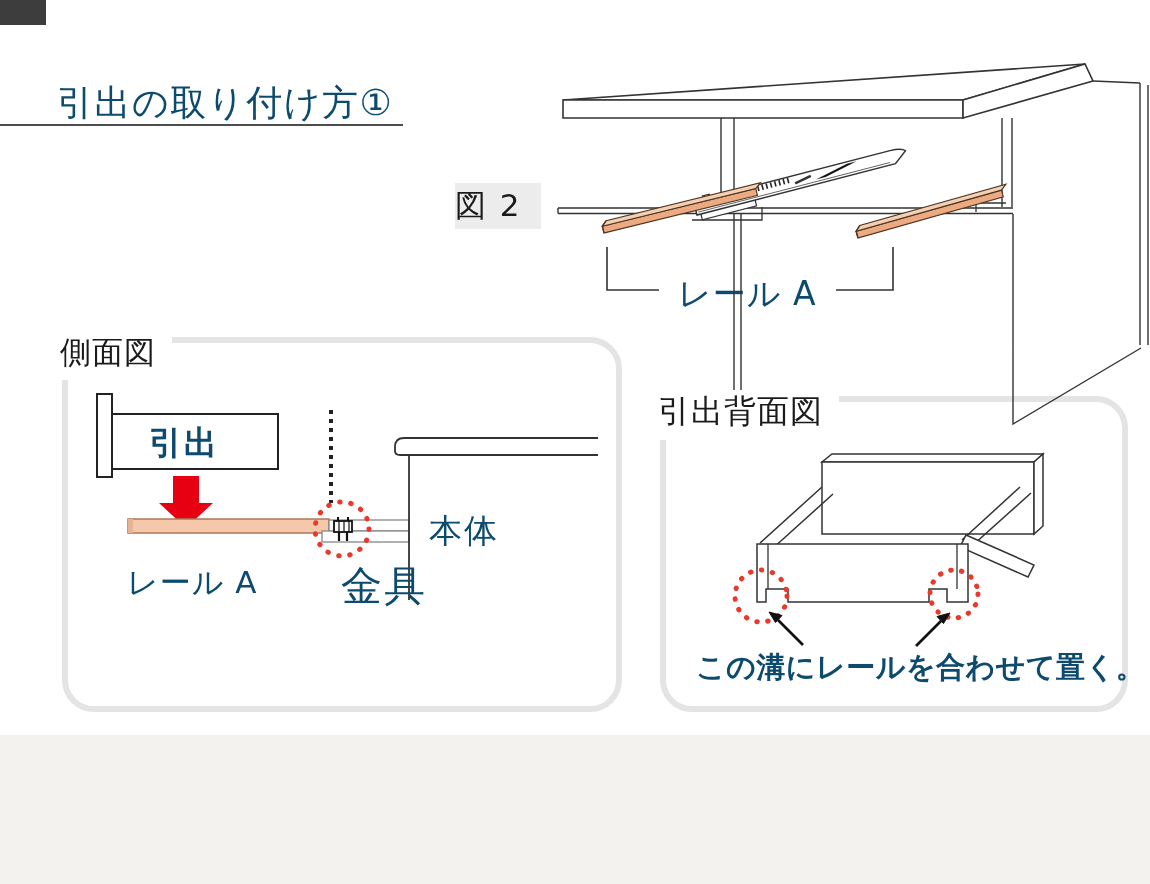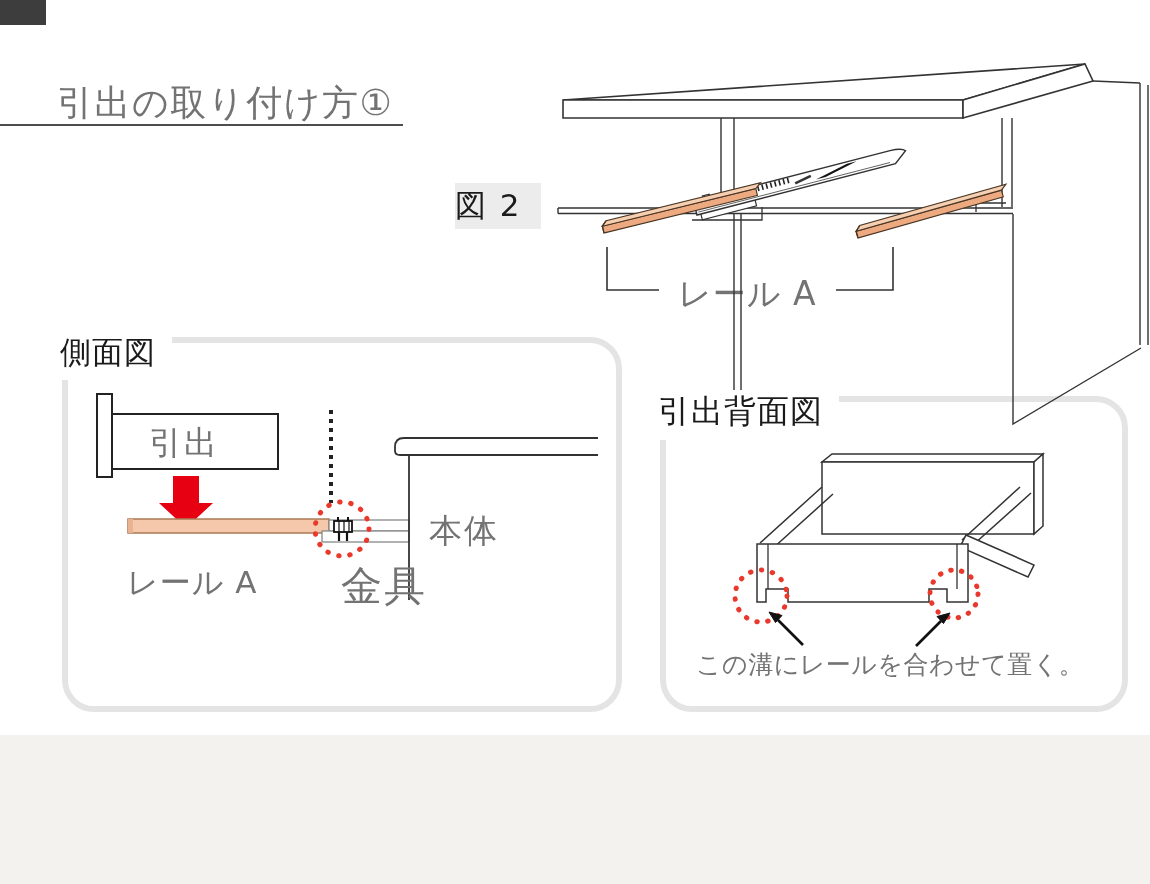--- a/index.html
+++ b/index.html
@@ -1,45 +1,45 @@
 <!DOCTYPE html>
 <html><head>
 <meta charset="utf-8">
 <style>
   html,body{margin:0;padding:0;}
   body{
     width:1150px;height:884px;position:relative;background:#ffffff;overflow:hidden;
     font-family:"DejaVu Sans","Liberation Sans",sans-serif;color:#1a1a1a;
   }
   .abs{position:absolute;}
-  .txt{position:absolute;white-space:nowrap;color:#737373;}
+  .txt{position:absolute;white-space:nowrap;color:#0c4a6e;}
   
   .title-bar{left:0;top:86;width:46px;height:25px;background:#3d3d3d;}
   .title-text{left:57px;top:79px;font-size:36px;font-weight:500;letter-spacing:1.5px;}
   .title-underline{left:0;top:124px;width:403px;height:2px;background:#4d4d4d;}
   
   .fig2-tag{left:455px;top:183px;width:86px;height:46px;background:#ececec;
     display:flex;align-items:center;justify-content:flex-start;font-size:31px;letter-spacing:2px;}
   .fig2-rail-label{left:678px;top:272px;font-size:33px;letter-spacing:1px;}
   
   .panel{position:absolute;border:6px solid #e4e4e4;border-radius:32px;background:#ffffff;box-sizing:border-box;}
   .panel-side{left:62px;top:337px;width:560px;height:375px;}
   .panel-rear{left:660px;top:396px;width:468px;height:316px;}
   .panel-heading{position:absolute;background:#ffffff;font-size:31px;letter-spacing:1px;
     padding:0 16px 6px 2px;z-index:5;}
   .hd-side{left:58px;top:332px;}
   .hd-rear{left:656px;top:390px;font-size:32px;}
   
-  .lb-hikidashi{left:149px;top:421px;font-size:33px;letter-spacing:2px;z-index:6;}
+  .lb-hikidashi{left:149px;top:421px;font-size:33px;letter-spacing:2px;z-index:6;font-weight:bold;}
   .lb-hontai{left:429px;top:509px;font-size:33px;letter-spacing:2px;z-index:6;}
   .lb-rail-side{left:127px;top:562px;font-size:31px;letter-spacing:1px;z-index:6;}
   .lb-kanagu{left:301px;top:559px;font-size:41px;letter-spacing:2px;z-index:6;margin-left:40px;}
   .note{left:86px;top:622px;font-size:28px;line-height:40px;z-index:6;white-space:nowrap;}
   .note .l2{padding-left:26px;}
-  .rear-caption{left:696px;top:648px;font-size:25px;letter-spacing:0.5px;z-index:6;}
+  .rear-caption{left:696px;top:648px;font-size:29px;letter-spacing:0.5px;z-index:6;font-weight:bold;}
   
   .footer{left:0;top:735px;width:1150px;height:149px;background:#f4f2ee;}
   .footer-text{left:63px;top:762px;font-size:31px;line-height:48px;letter-spacing:1px;z-index:6;}
   
   .art{position:absolute;left:0;top:0;z-index:4;pointer-events:none;}
 </style>
 </head>
 <body>
 
 <div class="abs title-bar"></div>

